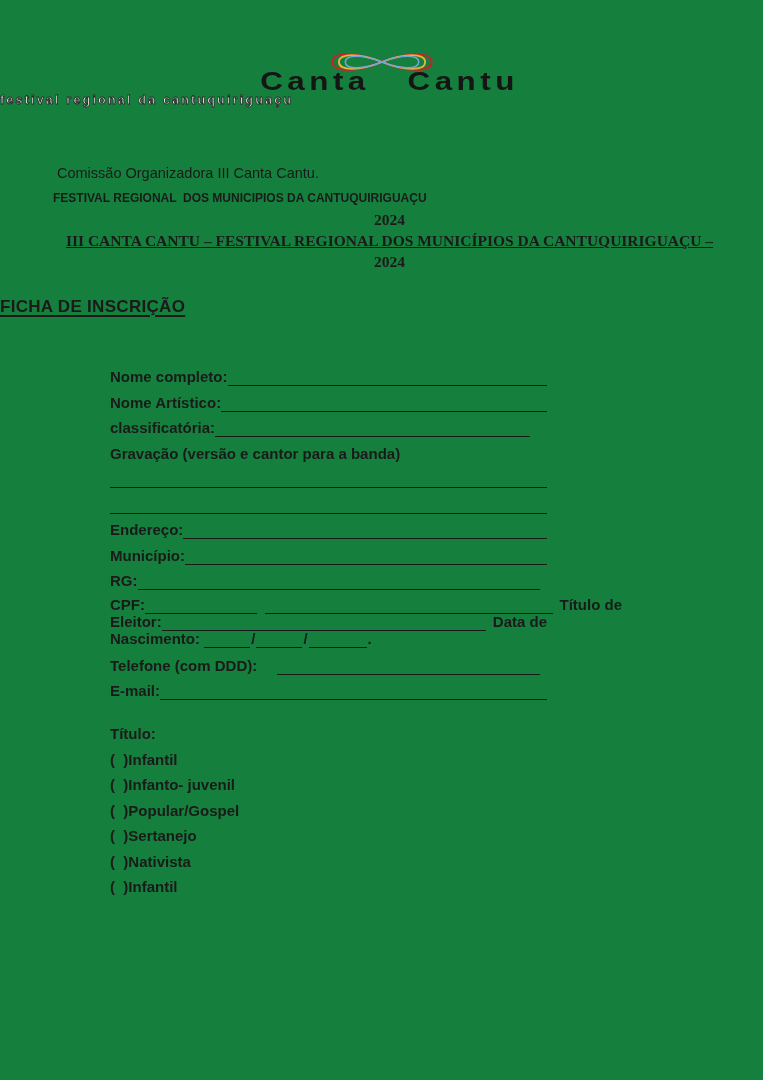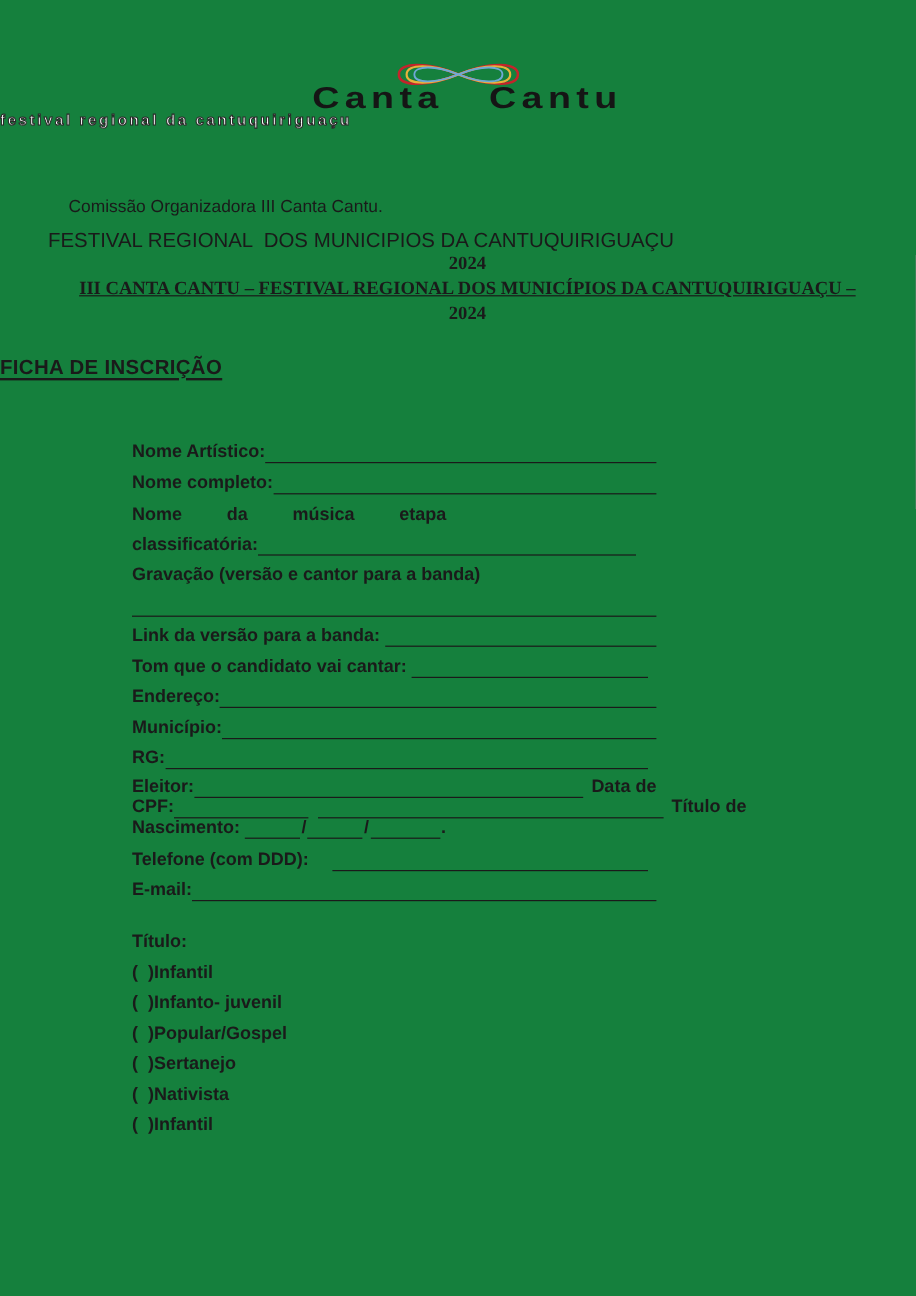--- a/index.html
+++ b/index.html
@@ -19,21 +19,21 @@
   .logo-sub {
     position:absolute; left:0; top:93px; width:100%; text-align:left;
     font-size:12.5px; font-weight:bold; letter-spacing:2.2px; white-space:nowrap;
     color:#ffffff; -webkit-text-stroke:0.9px #2a2a2a;
   }
   @supports not (-webkit-text-stroke: 1px black) {
     .logo-sub { color:#555; -webkit-text-stroke:0; }
   }
   
   .h-line1 { position:absolute; left:57px; top:165px; font-size:14.5px; }
-  .h-line2 { position:absolute; left:40px; top:191px; font-size:17px; white-space:pre; }
+  .h-line2 { position:absolute; left:53px; top:191px; font-size:12px; white-space:pre;font-weight:bold; }
   .h-serif {
     position:absolute; left:0; width:100%; text-align:center;
     font-family:"Liberation Serif", serif; font-weight:bold; font-size:15.5px;
   }
   .h-year1 { top:211px; }
   .h-title { top:232px;text-decoration:underline; }
   .h-year2 { top:253px; }
   .ficha-title {
     position:absolute; left:0; top:297px; width:100%; text-align:left;
     font-size:17px; font-weight:bold; letter-spacing:0.3px;
@@ -75,33 +75,31 @@
   <div class="logo-sub">festival regional da cantuquiriguaçu</div>
 
   <div class="h-line1">Comissão Organizadora III Canta Cantu.</div>
   <div class="h-line2">FESTIVAL REGIONAL  DOS MUNICIPIOS DA CANTUQUIRIGUAÇU</div>
   <div class="h-serif h-year1">2024</div>
   <div class="h-serif h-title">III CANTA CANTU – FESTIVAL REGIONAL DOS MUNICÍPIOS DA CANTUQUIRIGUAÇU –</div>
   <div class="h-serif h-year2">2024</div>
   <div class="ficha-title">FICHA DE INSCRIÇÃO</div>
 
   <div class="form">
+      <div class="row"><span class="lbl">Nome completo:</span><span class="rule"></span></div>
       <div class="row"><span class="lbl">Nome Artístico:</span><span class="rule"></span></div>
-      <div class="row"><span class="lbl">Nome completo:</span><span class="rule"></span></div>
-      <div class="row"><div class="justified"><span>Nome</span><span>da</span><span>música</span><span>etapa</span></div></div>
       <div class="row"><span class="lbl">classificatória:</span><span class="rule" style="margin-right: 17px;"></span></div>
       <div class="row"><span class="lbl">Gravação (versão e cantor para a banda)</span></div>
       <div class="row"><span class="rule"></span></div>
-      <div class="row"><span class="lbl">Link da versão para a banda: </span><span class="rule"></span></div>
-      <div class="row"><span class="lbl">Tom que o candidato vai cantar: </span><span class="rule" style="margin-right: 7px;"></span></div>
+      <div class="row"><span class="rule"></span></div>
       <div class="row"><span class="lbl">Endereço:</span><span class="rule"></span></div>
       <div class="row"><span class="lbl">Município:</span><span class="rule"></span></div>
       <div class="row"><span class="lbl">RG:</span><span class="rule" style="margin-right: 7px;"></span></div>
+      <div class="row tight wide"><span class="lbl">CPF:</span><span class="rule fixed" style="width: 112px;"></span><span class="rule-gap"></span><span class="rule"></span><span class="suffix">Título de</span></div>
       <div class="row tight"><span class="lbl">Eleitor:</span><span class="rule"></span><span class="suffix">Data de</span></div>
-      <div class="row tight wide"><span class="lbl">CPF:</span><span class="rule fixed" style="width: 112px;"></span><span class="rule-gap"></span><span class="rule"></span><span class="suffix">Título de</span></div>
       <div class="row tight"><span class="lbl">Nascimento: </span><span class="rule fixed" style="width: 46px;"></span><span class="sep">/</span><span class="rule fixed" style="width: 46px;"></span><span class="sep">/</span><span class="rule fixed" style="width: 58px;"></span><span class="sep">.</span></div>
       <div class="row pregap"><span class="lbl">Telefone (com DDD):</span><span class="rule" style="margin-right: 7px;"></span></div>
       <div class="row"><span class="lbl">E-mail:</span><span class="rule"></span></div>
       <div class="row section-gap"><span class="lbl">Título:</span></div>
       <div class="row"><span class="cbx-prefix">(  )</span><span class="lbl">Infantil</span></div>
       <div class="row"><span class="cbx-prefix">(  )</span><span class="lbl">Infanto- juvenil</span></div>
       <div class="row"><span class="cbx-prefix">(  )</span><span class="lbl">Popular/Gospel</span></div>
       <div class="row"><span class="cbx-prefix">(  )</span><span class="lbl">Sertanejo</span></div>
       <div class="row"><span class="cbx-prefix">(  )</span><span class="lbl">Nativista</span></div>
       <div class="row"><span class="cbx-prefix">(  )</span><span class="lbl">Infantil</span></div>

